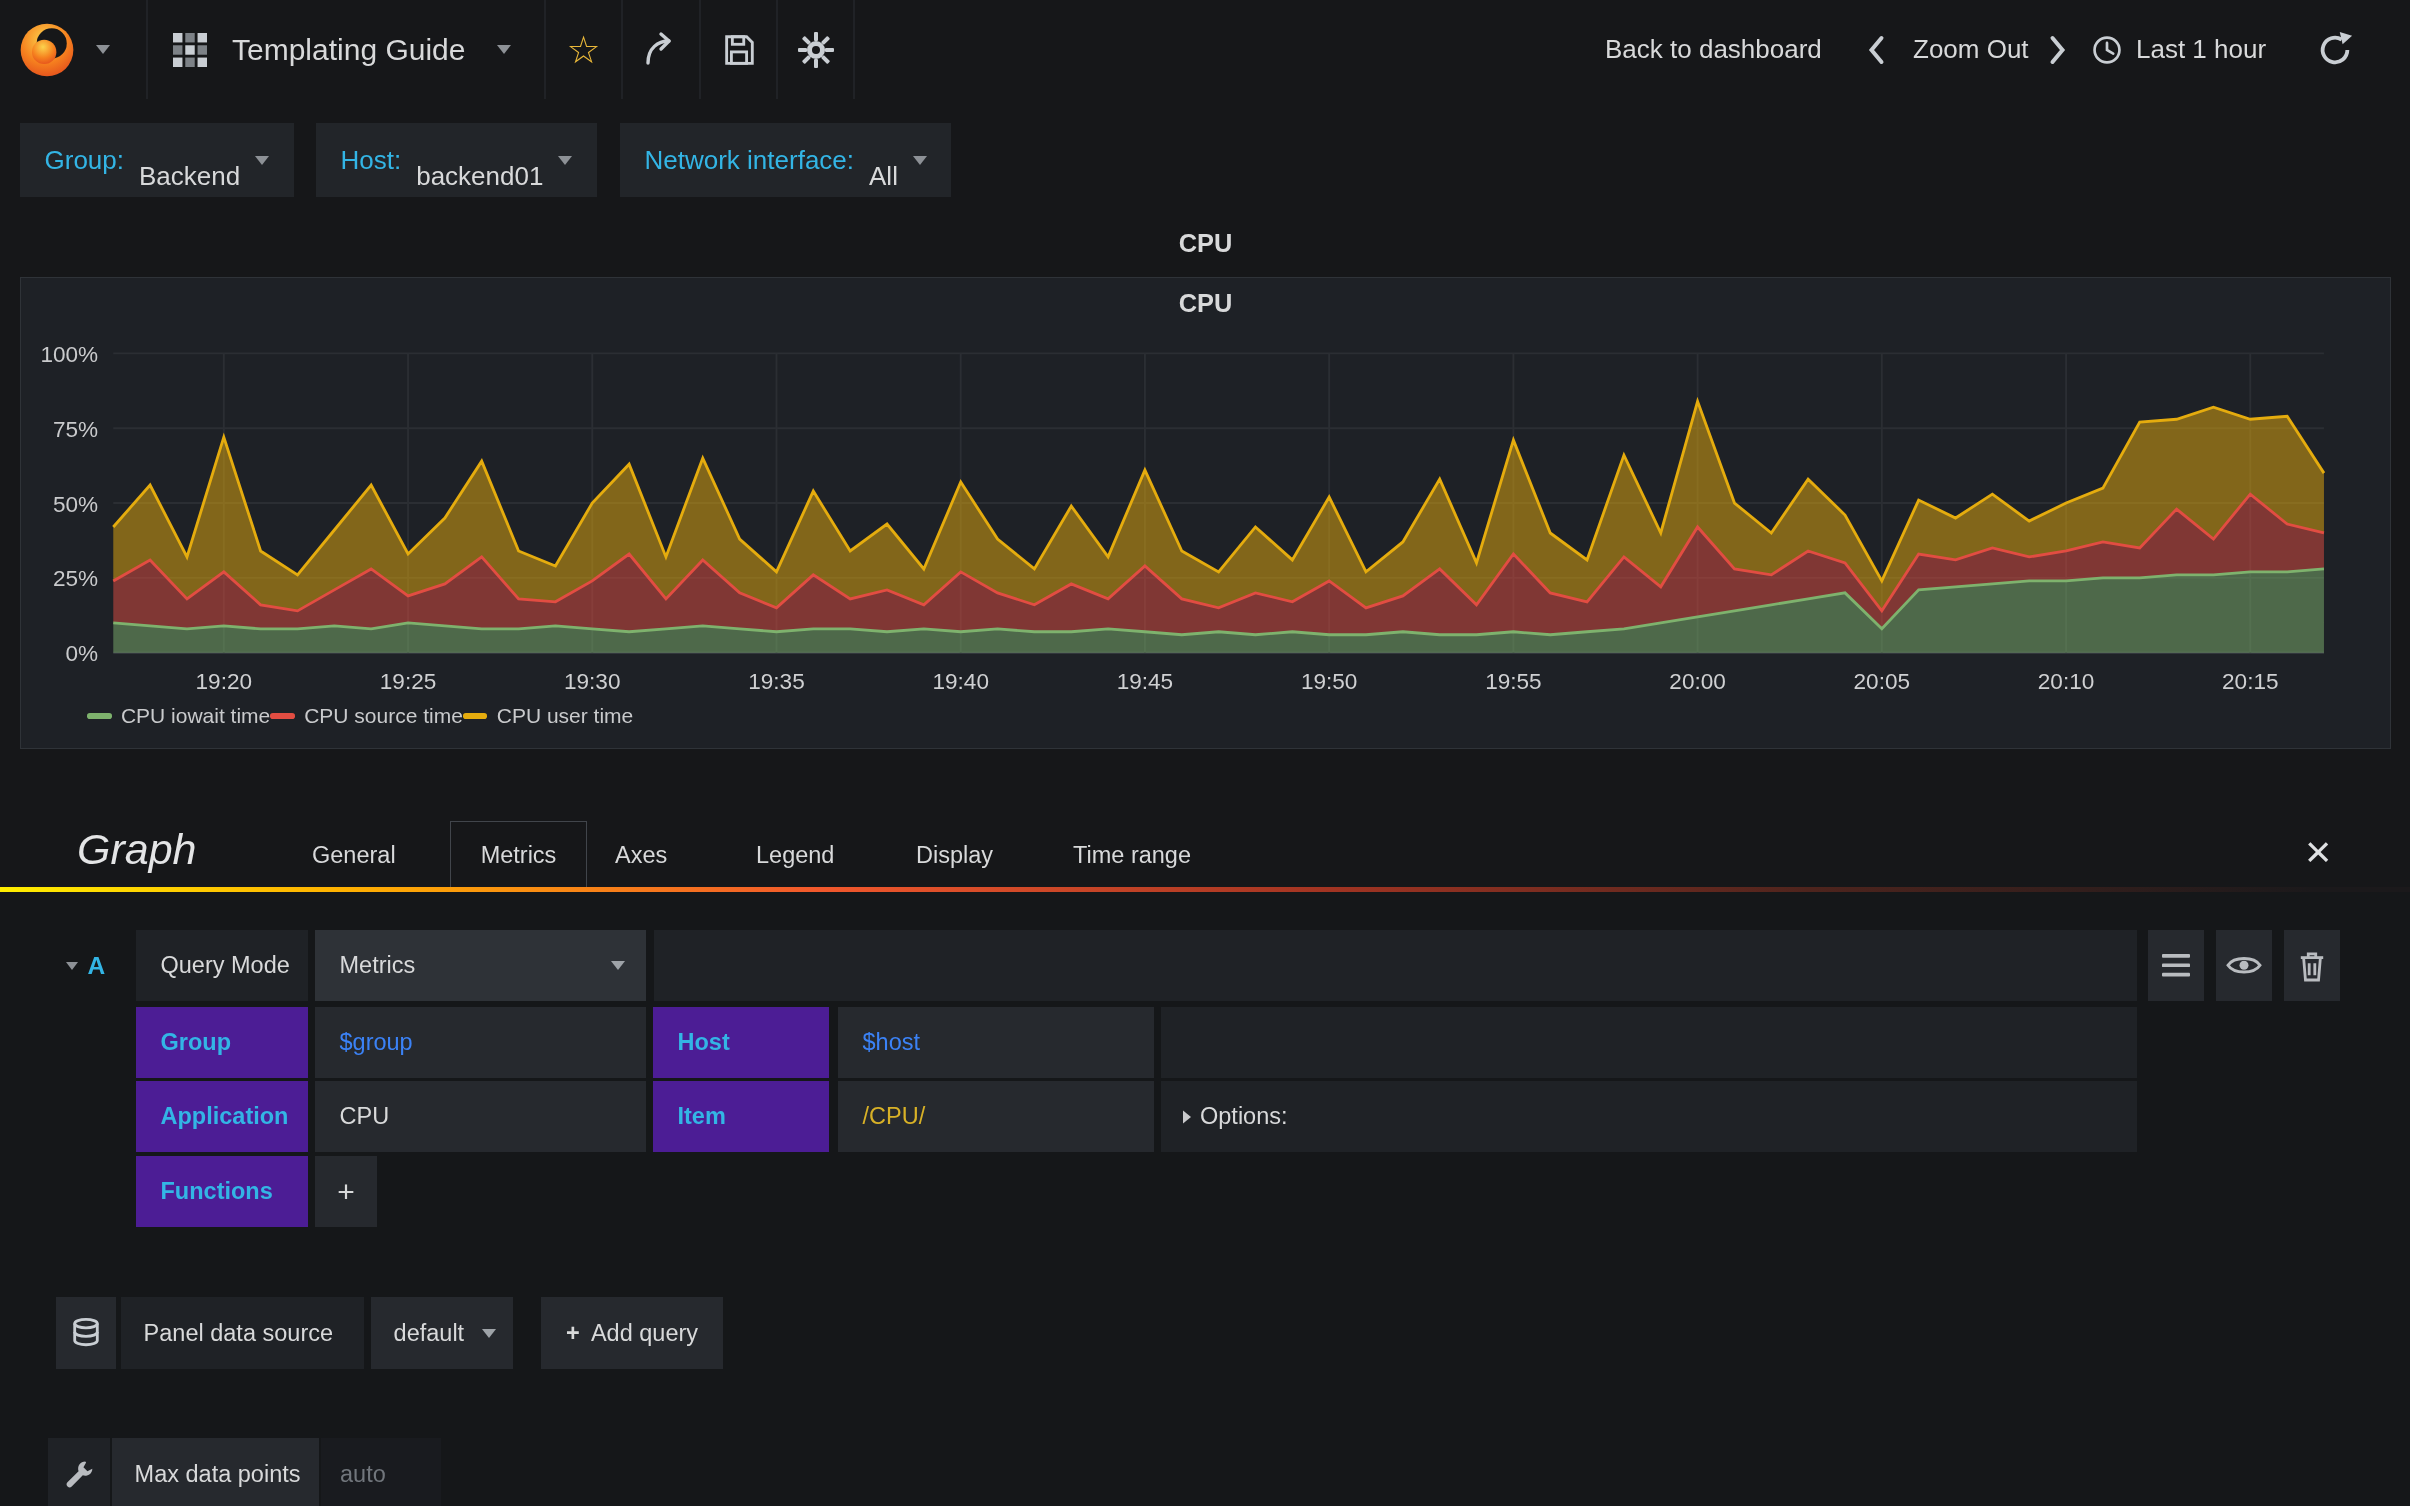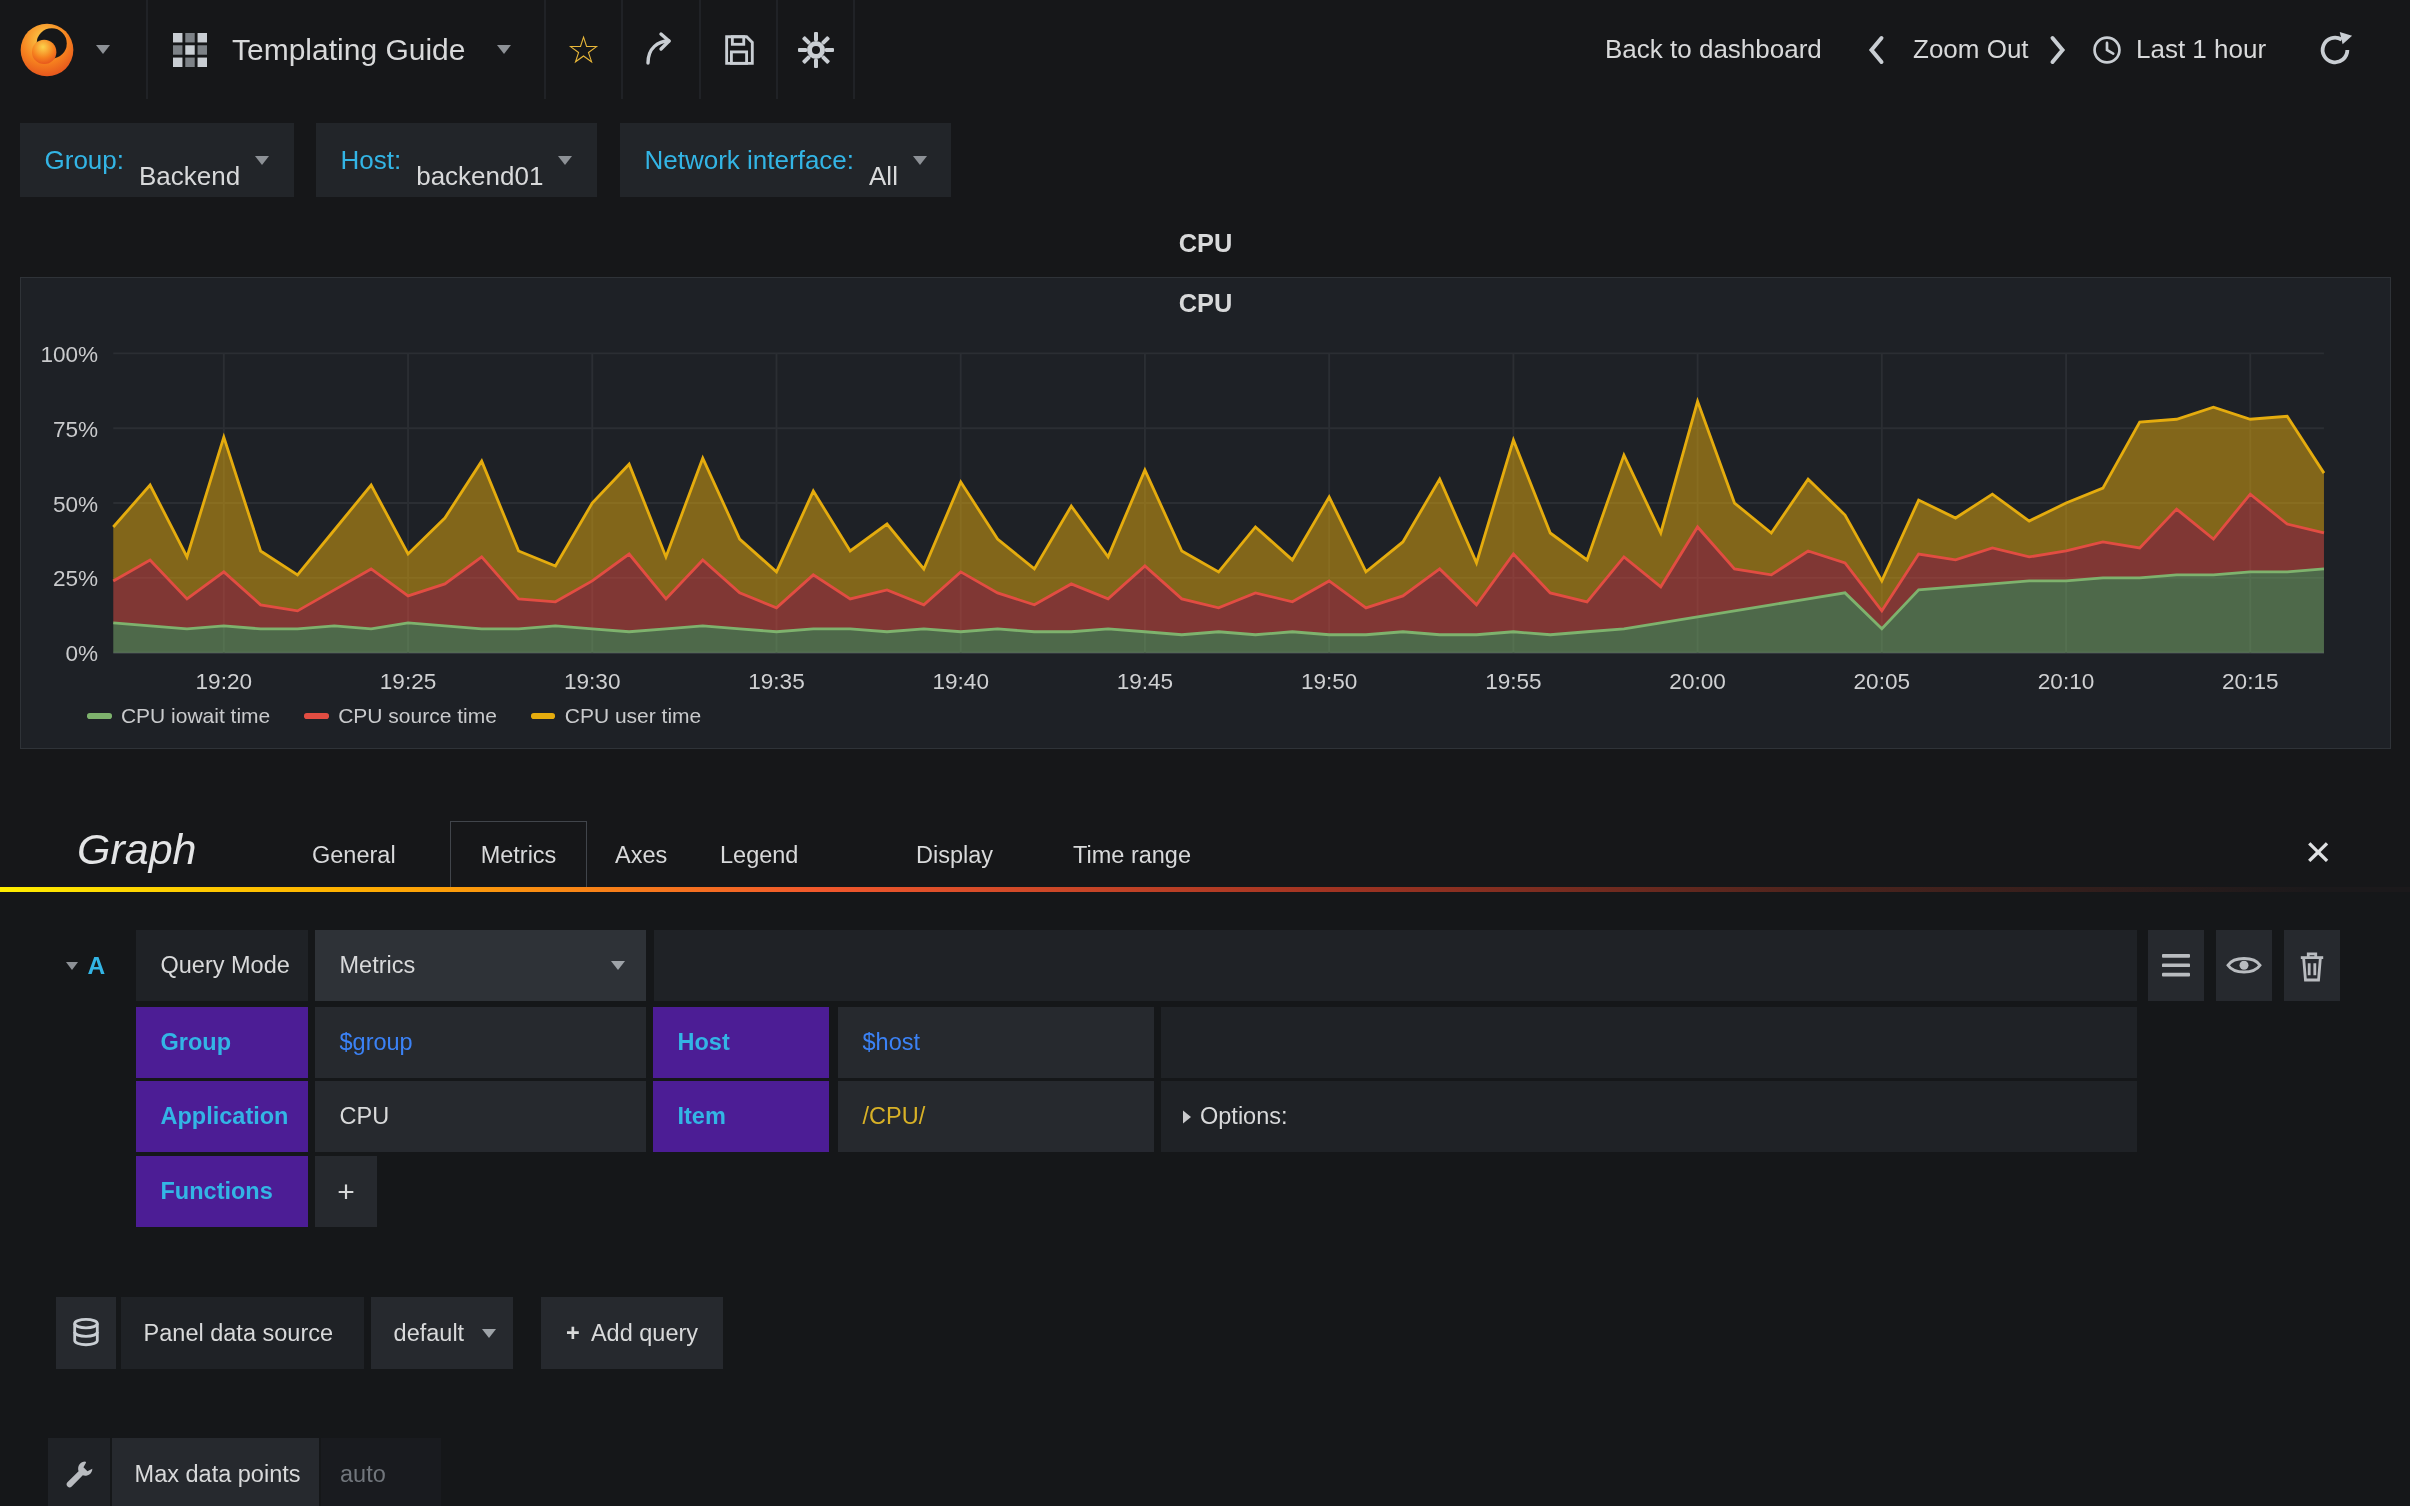--- a/index.html
+++ b/index.html
@@ -20,21 +20,21 @@
            padding:0 24.5px;gap:15px;font-size:26px;cursor:pointer;}
   .var-label{color:#33b5e5;}
   .var-value{color:#d8d9da;margin-top:33px;}
 
   
   #row-title{position:absolute;left:0;top:229px;width:2411px;text-align:center;font-size:25.4px;font-weight:bold;color:#d8d9da;}
   #panel{position:absolute;left:20px;top:277px;width:2371px;height:472px;background:#1e2126;
          border:1.9px solid #2f3338;box-sizing:border-box;}
   #panel-title{position:absolute;left:0;top:11.3px;width:100%;text-align:center;font-size:25.4px;font-weight:bold;z-index:2;}
   #chart-svg{position:absolute;left:0;top:0;}
-  #legend{position:absolute;left:66px;top:426px;display:flex;gap:34px;align-items:center;font-size:21px;color:#c9cacc;z-index:2;}
+  #legend{position:absolute;left:66px;top:426px;display:flex;align-items:center;font-size:21px;color:#c9cacc;z-index:2;}
   .legend-item{display:inline-flex;align-items:center;gap:9.4px;cursor:pointer;}
   .sw{display:inline-block;width:24.5px;height:5.6px;border-radius:2.8px;}
 
   
   #graph-type{position:absolute;left:77px;top:812px;height:75px;line-height:75px;font-size:43px;font-style:italic;color:#e4e5e6;}
   .tab{position:absolute;top:821px;height:68px;line-height:68px;font-size:23.5px;color:#d8d9da;cursor:pointer;}
   #active-tab{position:absolute;left:450px;top:821px;width:137px;height:66px;line-height:66px;text-align:center;
               background:#161719;border:1.9px solid #41454b;border-bottom:none;font-size:23.5px;z-index:2;cursor:pointer;box-sizing:border-box;}
   #editor-close{position:absolute;left:2305px;top:821px;height:68px;line-height:62px;font-size:45px;color:#dfe1e3;cursor:pointer;}
   #tab-underline{position:absolute;left:0;top:887px;width:2411px;height:4.7px;
@@ -252,21 +252,21 @@
     </div>
 </div>
 
 <div id="graph-type">Graph</div>
 
 <span class="tab" style="left:312px">General</span>
 <div id="active-tab">
   <span>Metrics</span>
 </div>
 <span class="tab" style="left:615px">Axes</span>
-<span class="tab" style="left:720px">Legend</span>
+<span class="tab" style="left:756px">Legend</span>
 <span class="tab" style="left:916px">Display</span>
 <span class="tab" style="left:1073px">Time range</span>
 <span id="editor-close">×</span>
 
 <div id="tab-underline"></div>
 <div id="edit-bg"></div>
 
 <div style="position:absolute;left:66px;top:930px;width:68px;height:71px;display:flex;align-items:center;gap:9.4px;cursor:pointer;">
   <span class="caret-down" style="border-left-width:6.6px;border-right-width:6.6px;border-top-width:8.5px;"></span>
   <span style="color:#33b5e5;font-weight:bold;font-size:24.5px;">A</span>

